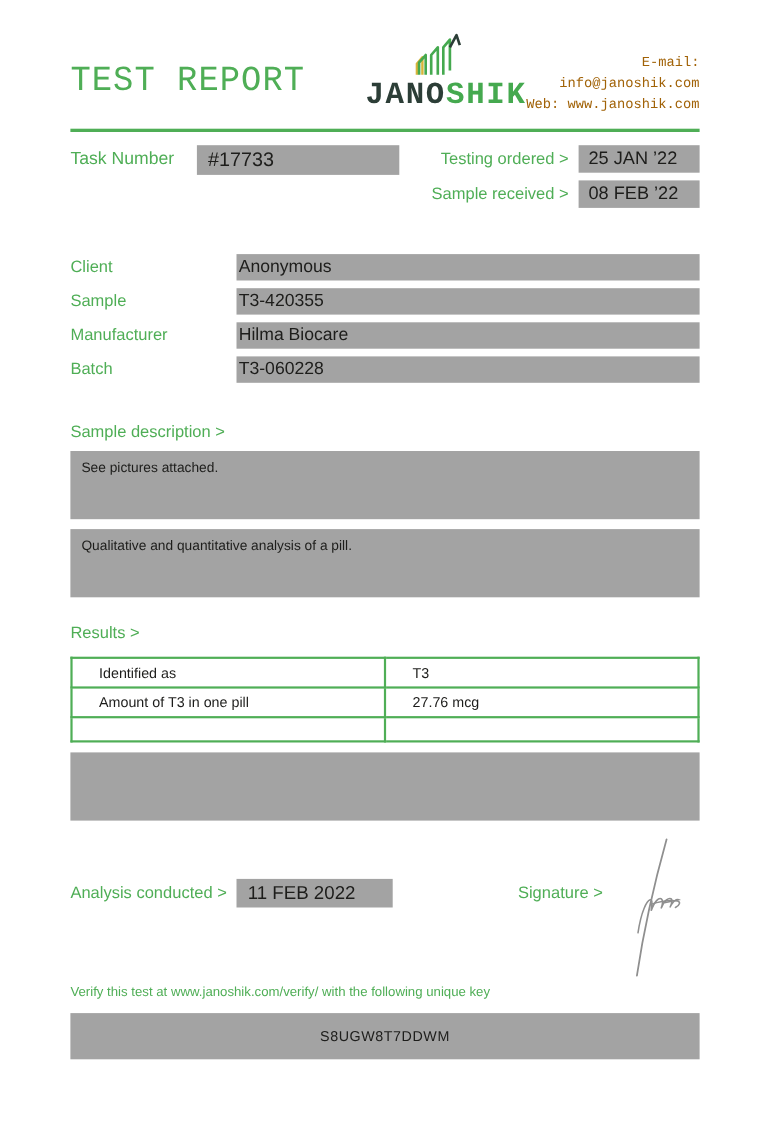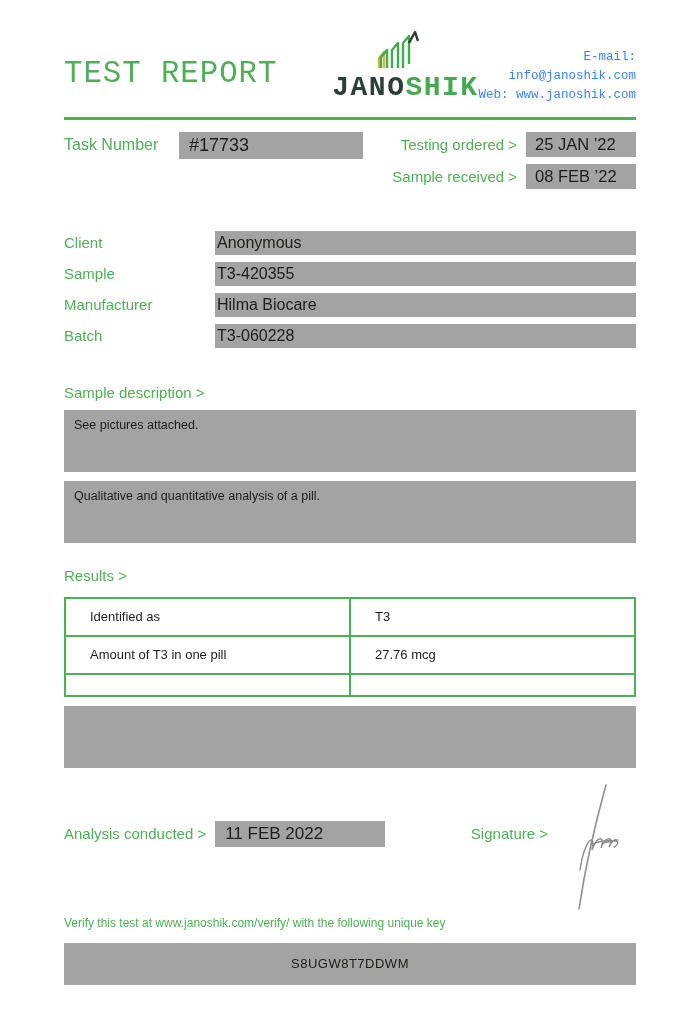--- a/index.html
+++ b/index.html
@@ -9,21 +9,21 @@
 
   
   .header { display:flex; align-items:center; padding-top:28px;font-family:Liberation Mono, monospace; }
   .report-title { font-size:32px; letter-spacing:1px; color:#4fae56; font-weight:400;
     transform:scaleX(.96); transform-origin:left; white-space:nowrap; padding-top:14px; }
   .logo { margin-left:46px; text-align:center; width:130px; }
   .logo-icon { display:block; margin:0 auto 2px auto; }
   .logo-text { font-size:28px; font-weight:bold; letter-spacing:1.5px; white-space:nowrap; }
   .logo-dark { color:#2c3e37; }
   .logo-green { color:#45a94f; }
-  .contact { margin-left:auto; text-align:right; font-size:12.5px; color:#3b82f6;
+  .contact { margin-left:auto; text-align:right; font-size:12.5px; color:#a16207;
     line-height:1.5; padding-top:20px; }
   .rule { height:2.5px; background:#4fae56; margin-top:13px; }
 
   
   .green-label { color:#4fae56; font-size:15px; }
   .graybox { background:#a3a3a3; }
 
   
   .task-section { margin-top:12px; display:flex; justify-content:space-between; align-items:flex-start; }
   .task-left { display:flex; align-items:center; }
@@ -42,26 +42,26 @@
 
   
   .section-label { margin-top:36px; }
   .section-label.tight { margin-top:24px; }
   .text-box { margin-top:9px; height:62px; padding:8px 10px; font-size:12.5px; }
 
   
   .results-table { width:100%; border-collapse:collapse; margin-top:13px; }
   .results-table td { border:2px solid #4fae56; font-size:13px; padding:0 0 0 9px; }
   .results-table td.c1 { width:285px; }
-  .results-table tr.r1 td, .results-table tr.r2 td { height:38px;padding-left:24px; }
+  .results-table tr.r1 td, .results-table tr.r2 td { height:27px;padding-left:24px; }
   .results-table tr.r3 td { height:22px; }
 
   
   .footer-row { margin-top:50px; display:flex; align-items:center; position:relative; height:32px; }
-  .analysis-value { margin-left:9px; width:170px; padding:3px 10px; font-size:17px; }
+  .analysis-value { margin-left:9px; width:142px; padding:3px 10px; font-size:17px; }
   .signature-label { margin-left:auto; margin-right:88px; }
   .signature { position:absolute; right:16px; top:-36px; }
 
   .verify-line { margin-top:66px; color:#4fae56; font-size:12px; white-space:nowrap; }
   .key-box { margin-top:13px; height:42px; display:flex; align-items:center; justify-content:center;
     font-size:13px; letter-spacing:.5px; }
 </style>
 </head>
 <body>
 

